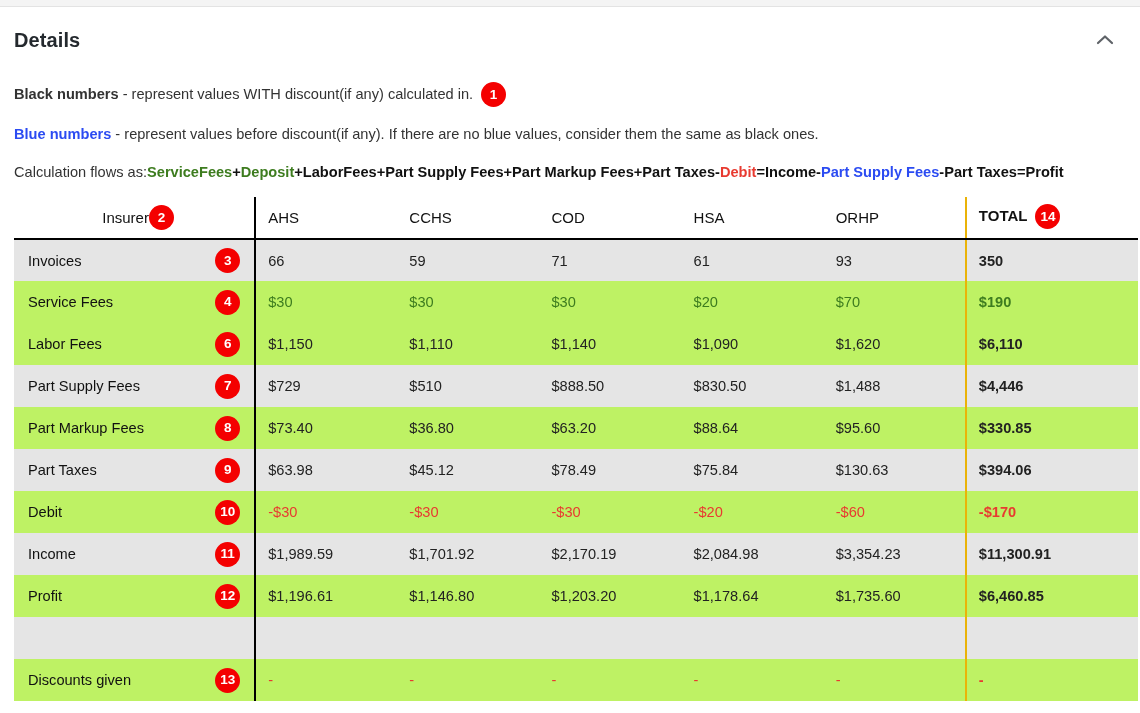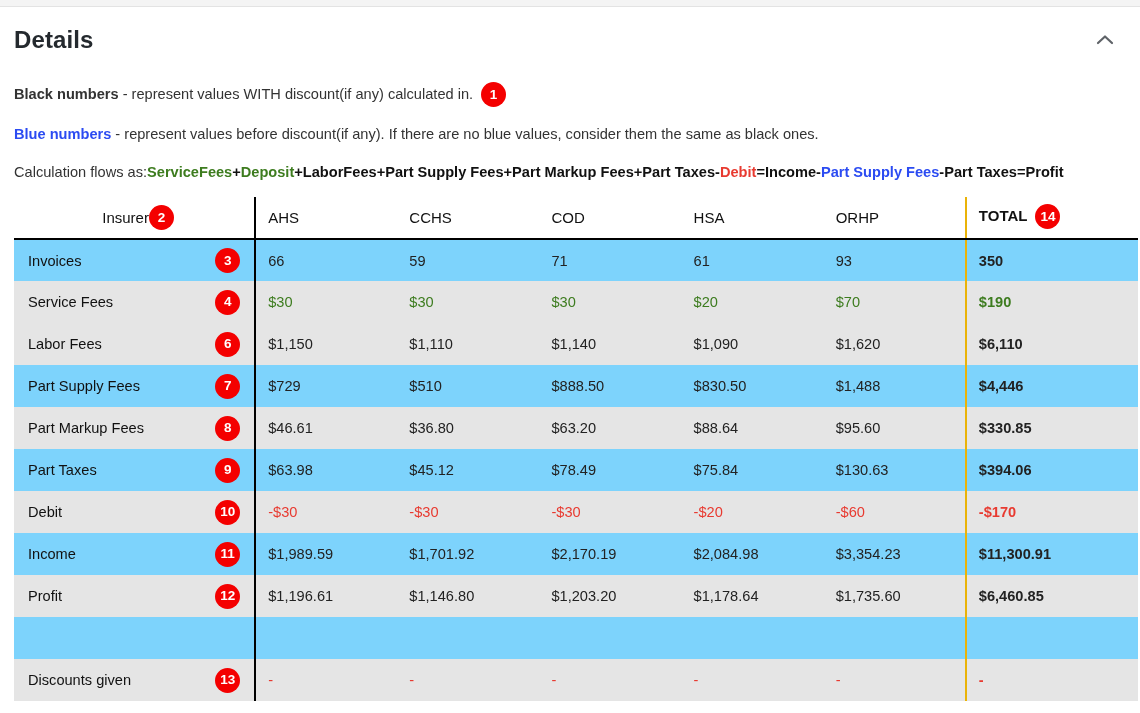--- a/index.html
+++ b/index.html
@@ -30,21 +30,21 @@
     padding: 0 10px;
   }
   
   .panel-header {
     display: flex;
     align-items: center;
     justify-content: space-between;
     padding: 18px 4px 10px 4px;
   }
   .panel-title {
-    font-size: 24px;
+    font-size: 20px;
     font-weight: 600;
     color: #24292e;
     letter-spacing: .1px;
   }
   .collapse-btn {
     width: 30px;
     height: 30px;
     display: flex;
     align-items: center;
     justify-content: center;
@@ -121,22 +121,22 @@
   thead th.col-label,
   tbody td.col-label {
     border-right: 2px solid #000;
     padding-left: 14px;
   }
   thead th.col-total,
   tbody td.col-total {
     border-left: 2px solid #eab308;
     font-weight: bold;
   }
-  tbody tr.blue-row td { background: #7dd3fc; }
-  tbody tr.white-row td { background: #e5e5e5; }
+  tbody tr.blue-row td { background: #e5e5e5; }
+  tbody tr.white-row td { background: #bef264; }
 
   td.col-label {
     font-weight: bold;
     color: #111;
     position: relative;
   }
   td.col-label .lbl-row {
     display: flex;
     align-items: center;
     justify-content: space-between;
@@ -274,21 +274,21 @@
               <td class="v-black">$1,488</td>
               <td class="col-total v-black">$4,446</td>
             </tr>
             <tr class="white-row">
               <td class="col-label lbl-black">
                 <div class="lbl-row">
                   <span>Part Markup Fees</span>
                   <span class="badge">8</span>
                 </div>
               </td>
-              <td class="v-black">$46.61</td>
+              <td class="v-black">$73.40</td>
               <td class="v-black">$36.80</td>
               <td class="v-black">$63.20</td>
               <td class="v-black">$88.64</td>
               <td class="v-black">$95.60</td>
               <td class="col-total v-black">$330.85</td>
             </tr>
             <tr class="blue-row">
               <td class="col-label lbl-black">
                 <div class="lbl-row">
                   <span>Part Taxes</span>

